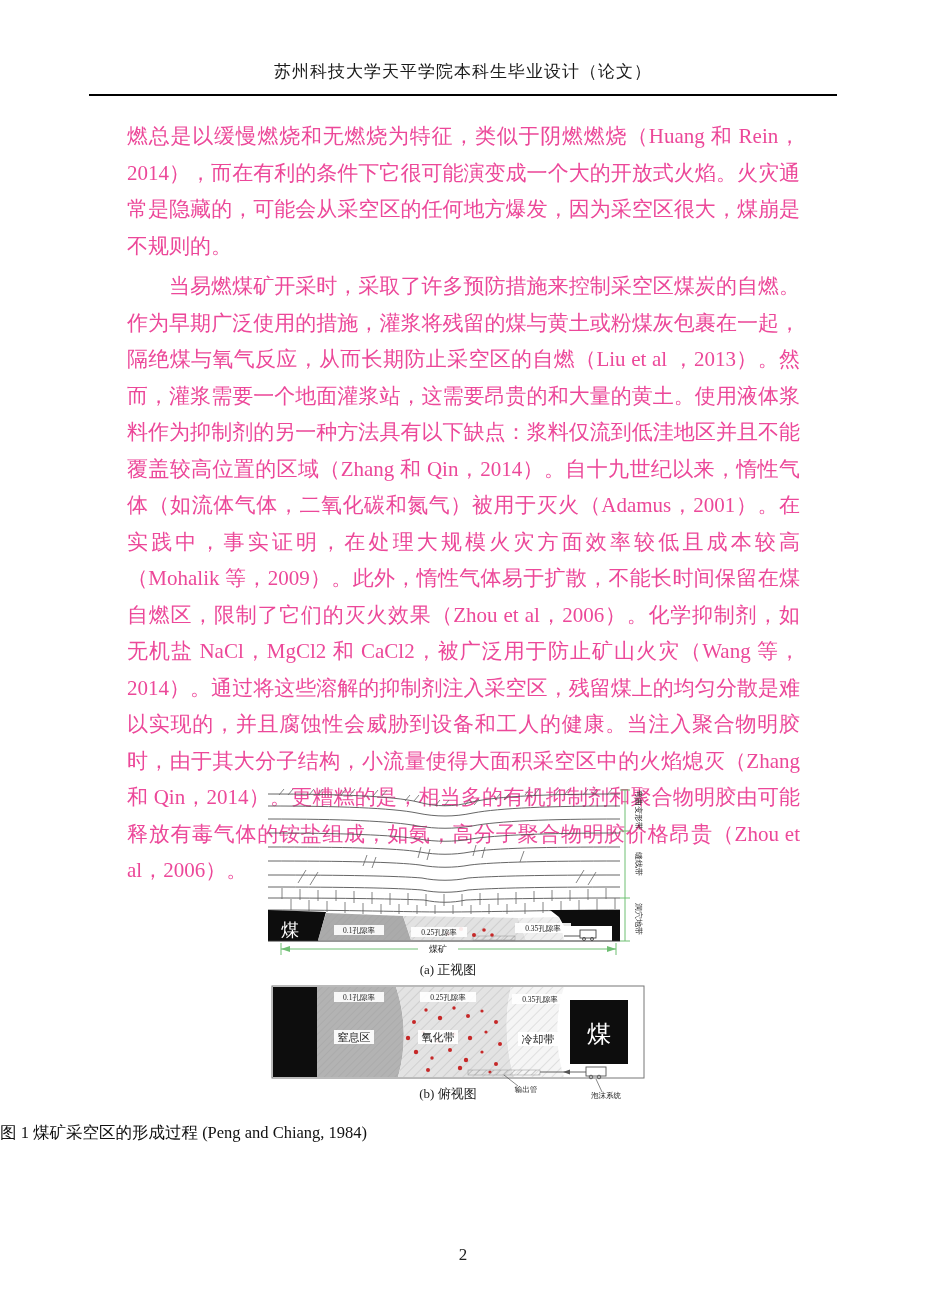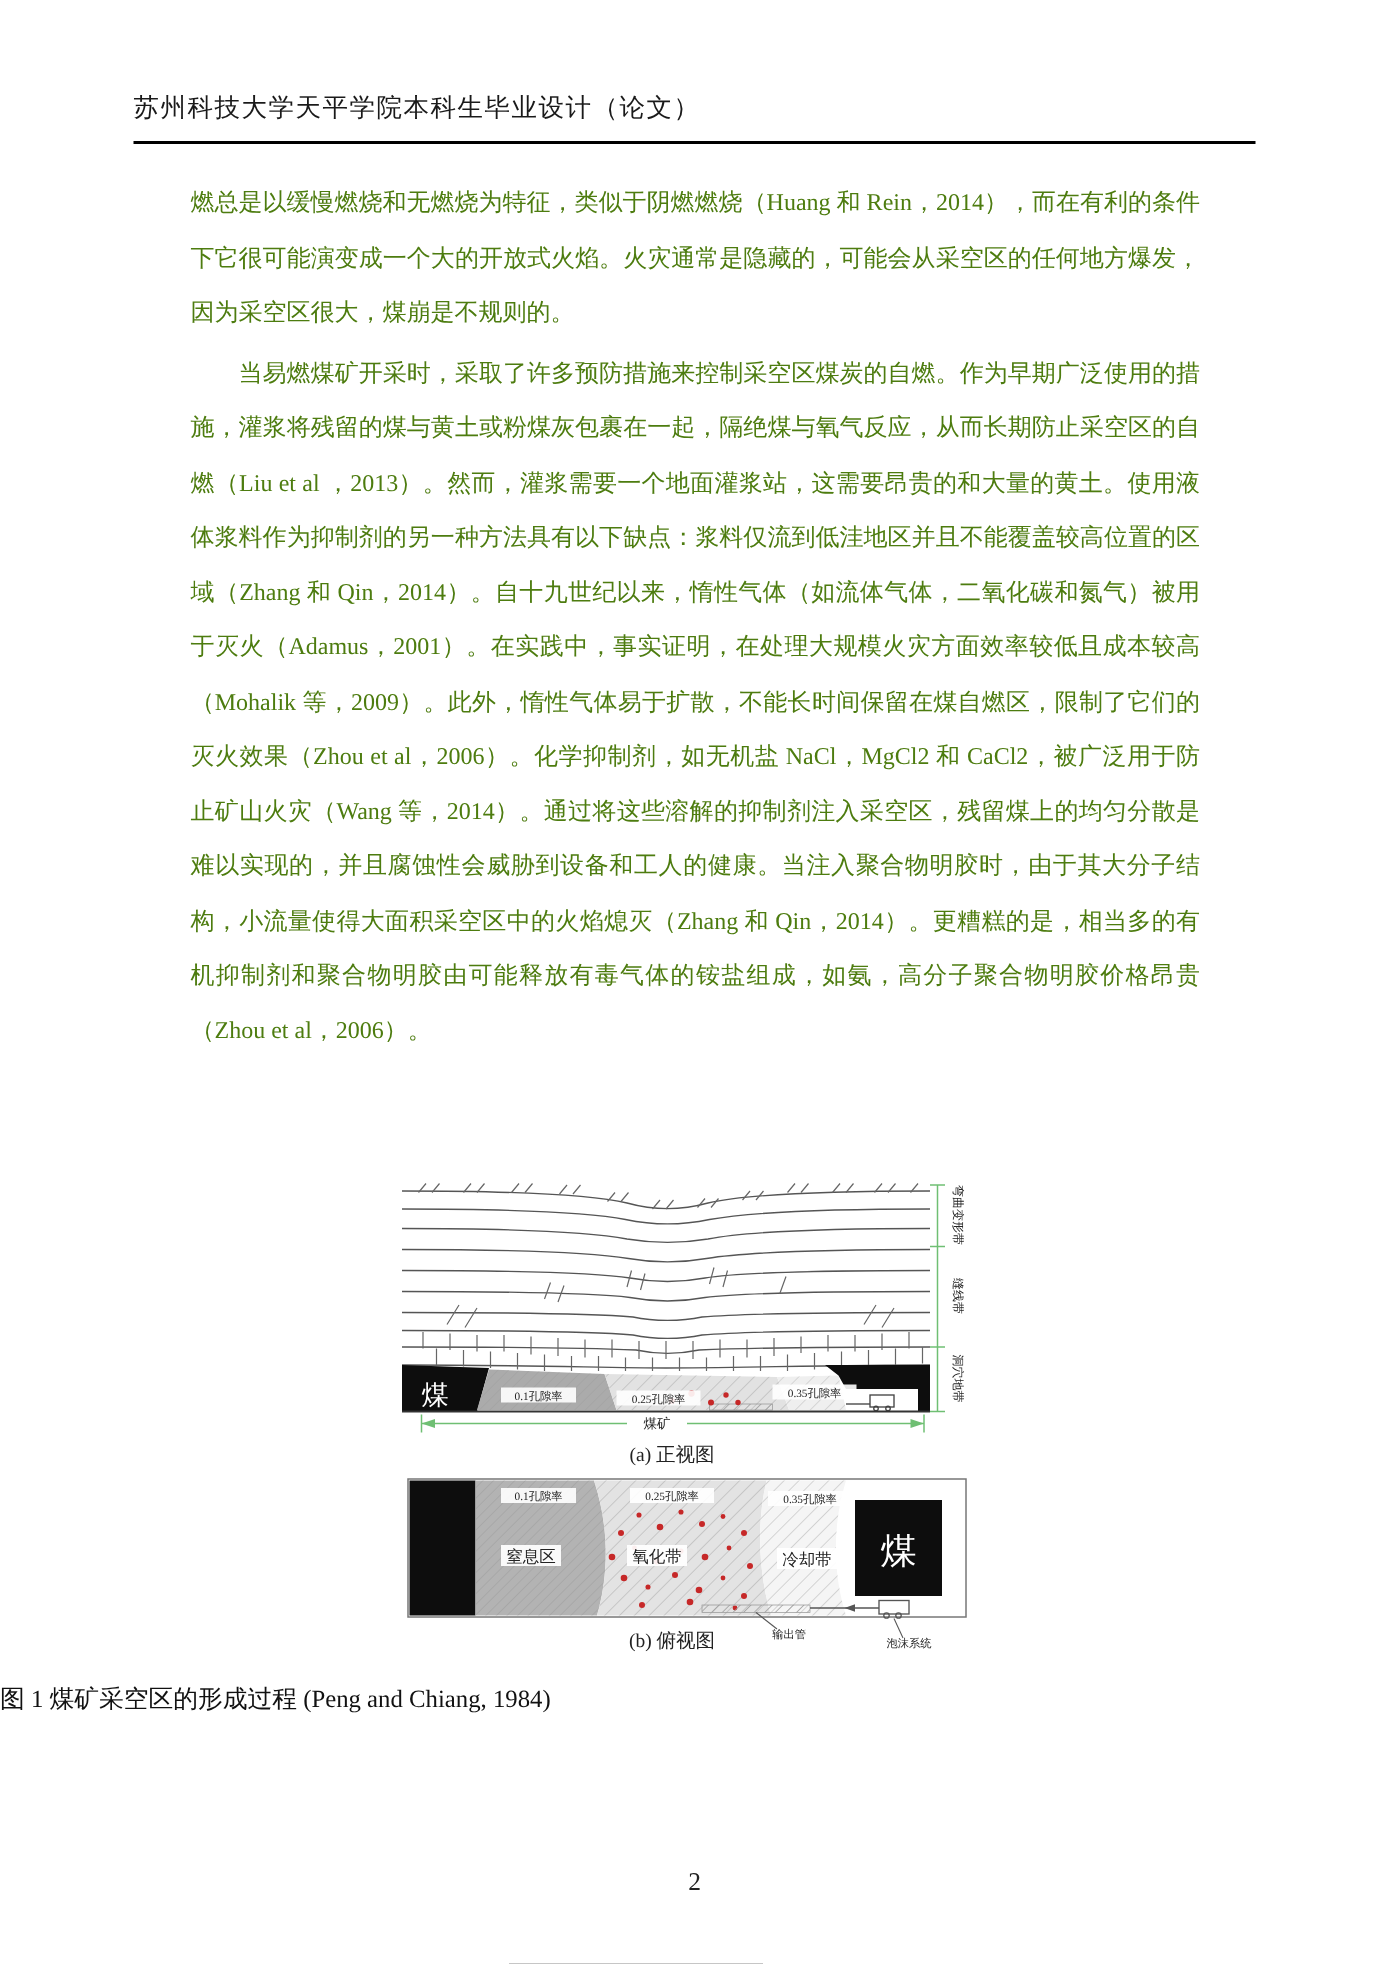--- a/index.html
+++ b/index.html
@@ -5,26 +5,26 @@
   :root { --accent-green:#6fbf73; --dot-red:#c62828; }
   html,body { margin:0; padding:0; background:#9a9a9a; }
   .page {
     width:926px; height:1309px; margin:0 auto; position:relative;
     background:#ffffff; color:#000;
     font-family:"Liberation Serif","DejaVu Serif",serif;
     overflow:hidden;
   }
   .header {
     margin:0 89px; padding-top:60px; padding-bottom:11px;
-    border-bottom:2px solid #000; text-align:left;
+    border-bottom:2px solid #000; text-align:center;
     font-size:17px; letter-spacing:1px; color:#1a1a1a;
   }
   .body-text {
     margin:22px 126px 0 127px; width:673px; height:660px; overflow:visible;
-    font-size:16px; line-height:36.5px; text-align:justify; color:#4d7c0f;
+    font-size:21px; line-height:36.5px; text-align:justify; color:#ec4899;
   }
   .body-text p { margin:0; }
   .body-text p.indent { text-indent:2em; margin-top:4px; }
   .figure-block {
     margin-top:8px; display:flex; flex-direction:column; align-items:center;
   }
   .panel-svg { display:block; }
   .svg-label { font-family:"Liberation Serif","DejaVu Serif",serif; fill:#222; }
   .strata { stroke:#555; stroke-width:0.9; fill:none; }
   .fine { stroke:#666; stroke-width:0.8; fill:none; }

